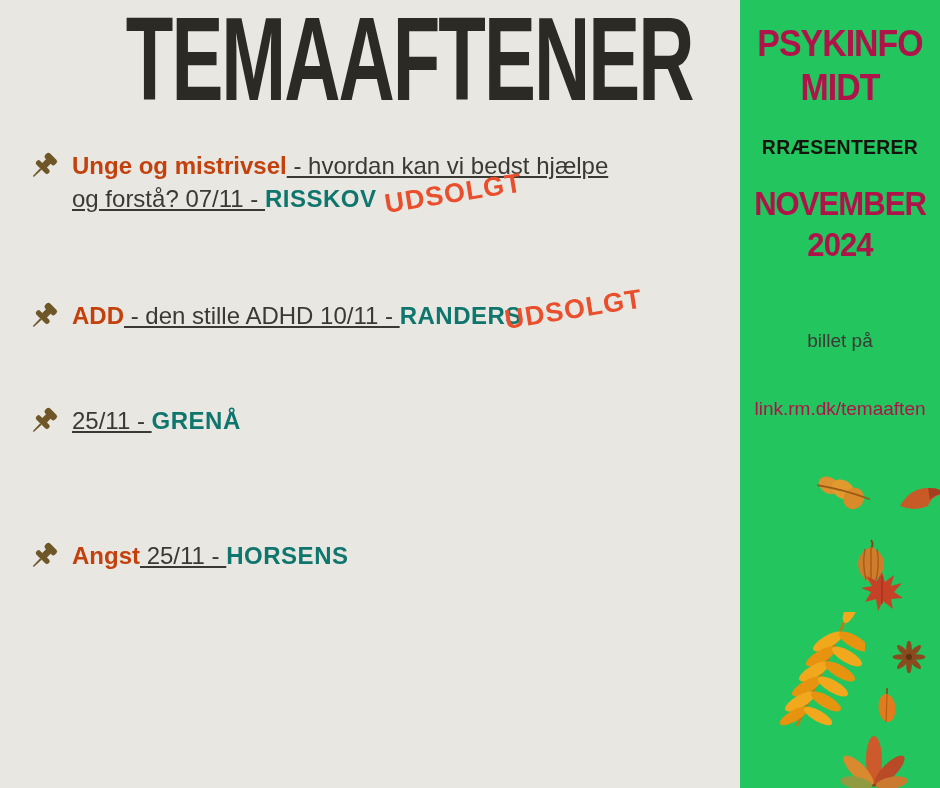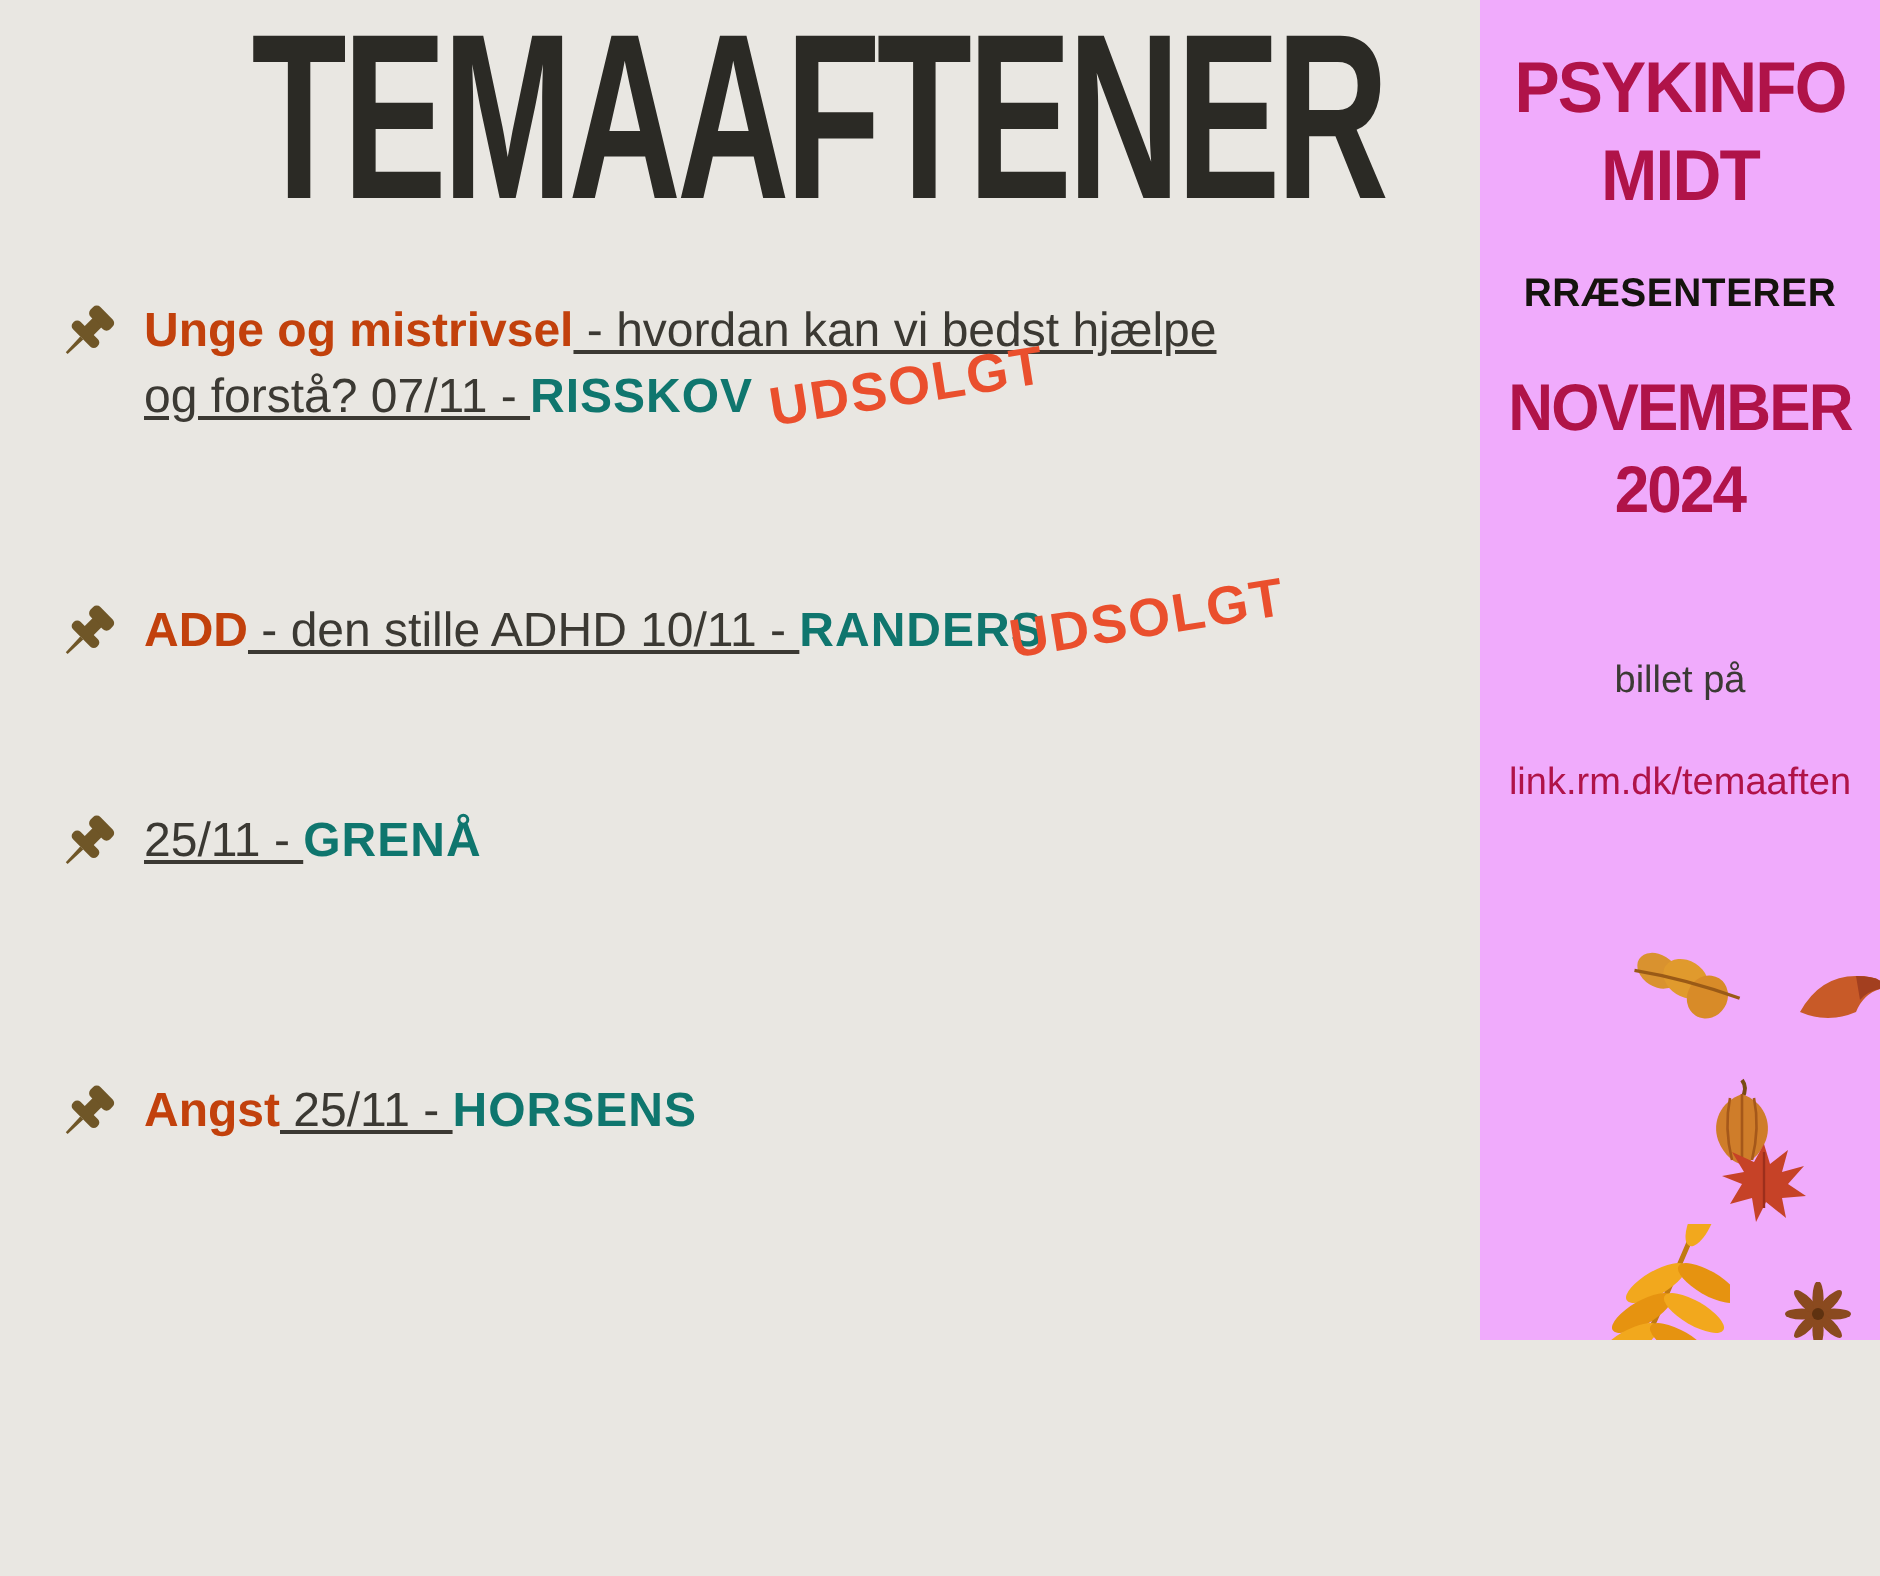--- a/index.html
+++ b/index.html
@@ -28,27 +28,27 @@
   .seg-n{font-weight:400;color:#3b3933;text-decoration:underline;}
   .seg-c{font-weight:700;color:#0f766e;letter-spacing:.5px;}
   .stamp{
     position:absolute;font-weight:700;font-size:27px;letter-spacing:1px;
     color:#ea4f2d;transform:rotate(-9deg);transform-origin:left center;white-space:nowrap;
   }
   .event:nth-child(1) .stamp{left:357px;top:40px;}
   .event:nth-child(2) .stamp{left:477px;top:6px;}
 
   
-  .sidebar{position:absolute;right:0;top:0;width:200px;height:670px;background:#f0abfc;overflow:hidden;}
+  .sidebar{position:absolute;right:0;top:0;width:200px;height:788px;background:#22c55e;overflow:hidden;}
   .sb-text{position:absolute;left:0;width:200px;text-align:center;}
   .brand{top:22px;font-size:36px;line-height:44px;font-weight:800;color:#b01349;letter-spacing:-1px;transform:scaleX(0.94);}
   .presents{top:136px;font-size:20px;font-weight:700;color:#15130e;letter-spacing:.3px;transform:scaleX(0.97);}
   .month{top:183px;font-size:33px;line-height:41px;font-weight:800;color:#b01349;letter-spacing:-1px;transform:scaleX(0.94);}
   .info{top:327px;font-size:19px;line-height:27px;color:#3b3a34;}
-  .booklink{top:381px;font-size:19px;color:#b01349;text-decoration:none;display:block;}
+  .booklink{top:398px;font-size:19px;color:#b01349;text-decoration:none;display:block;}
 
   .deco{position:absolute;}
   .deco-oak{left:73px;top:470px;}
   .deco-fragment{left:158px;top:484px;}
   .deco-physalis{left:112px;top:538px;}
   .deco-maple{left:118px;top:570px;}
   .deco-rowan{left:25px;top:612px;}
   .deco-anise{left:150px;top:641px;}
   .deco-smallleaf{left:133px;top:686px;}
   .deco-creeper{left:82px;top:720px;}

